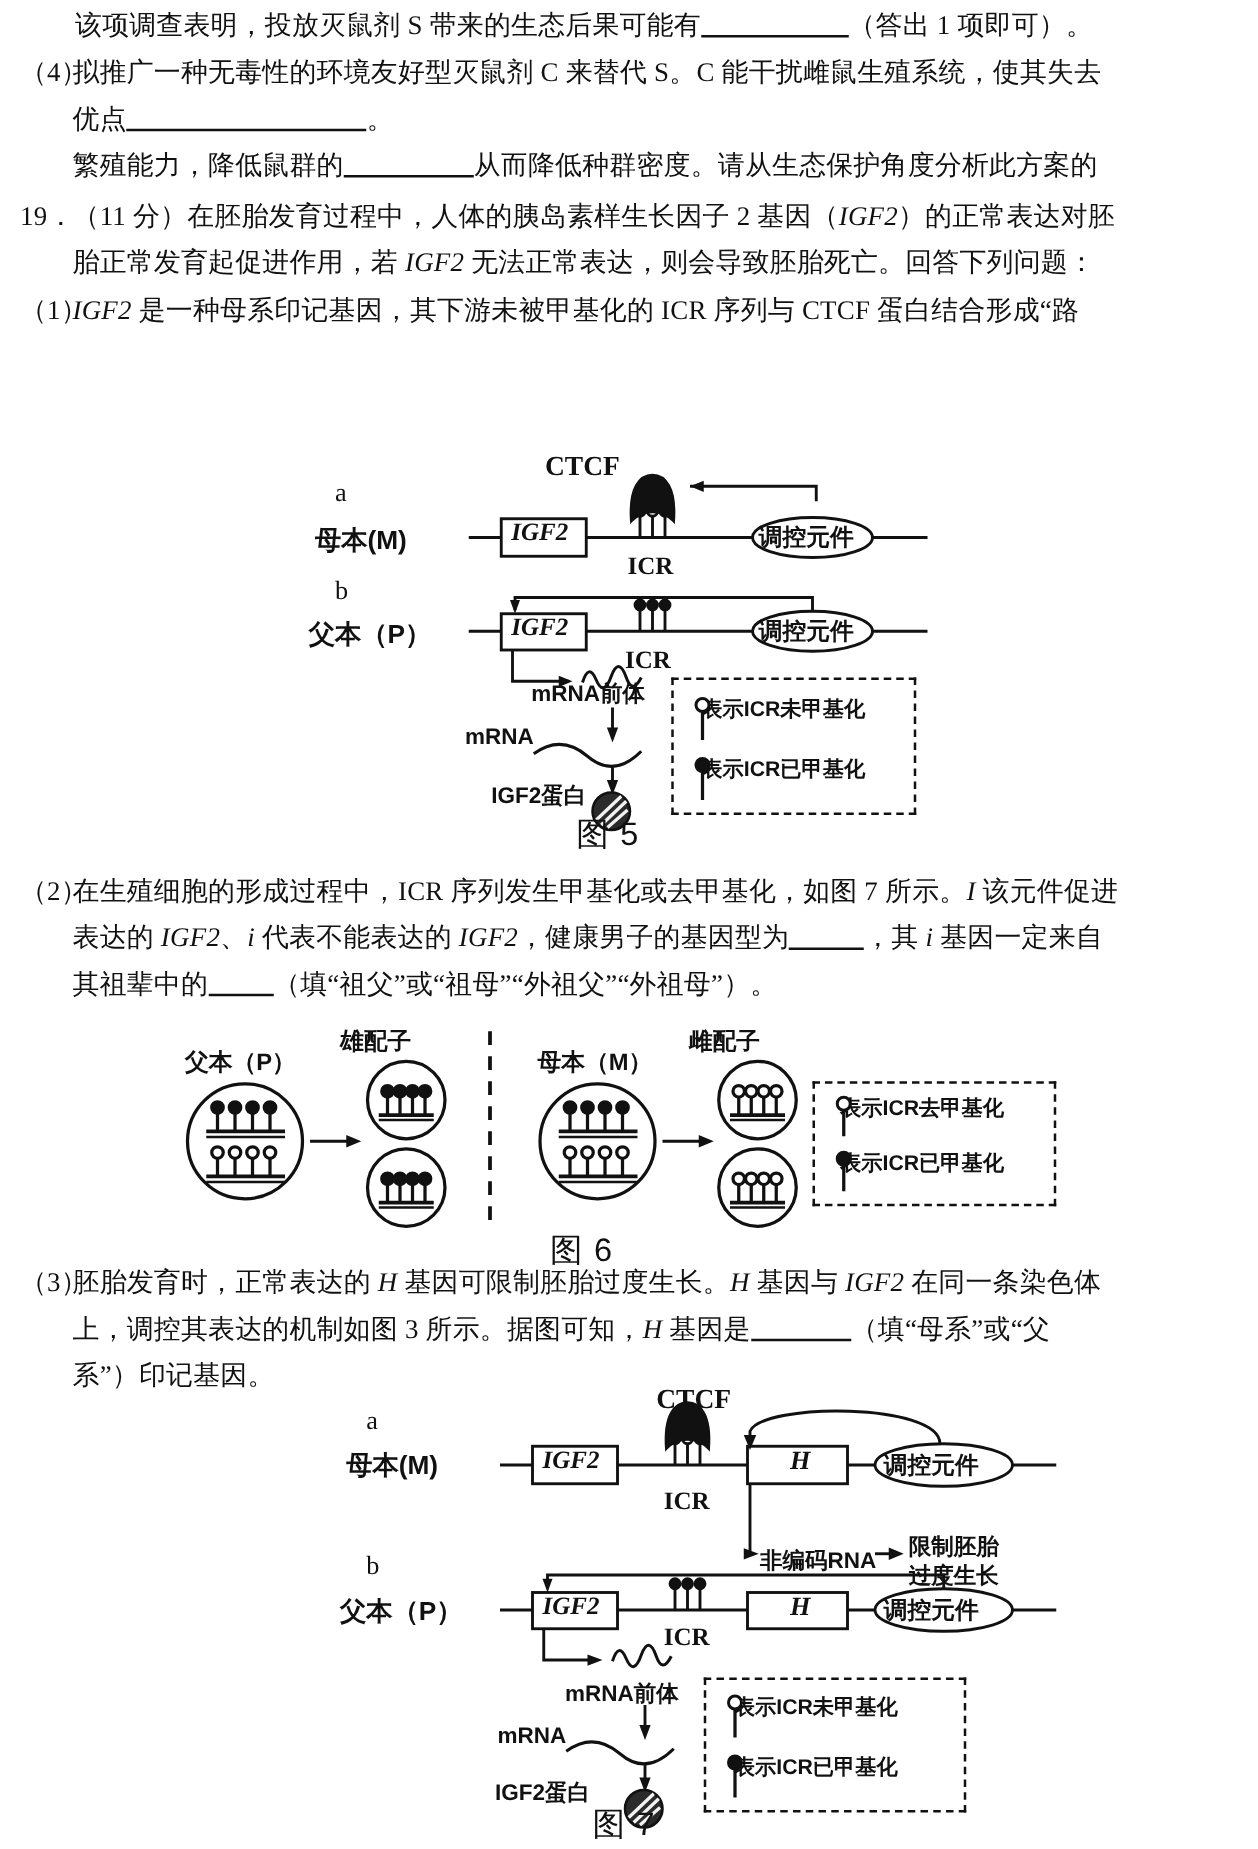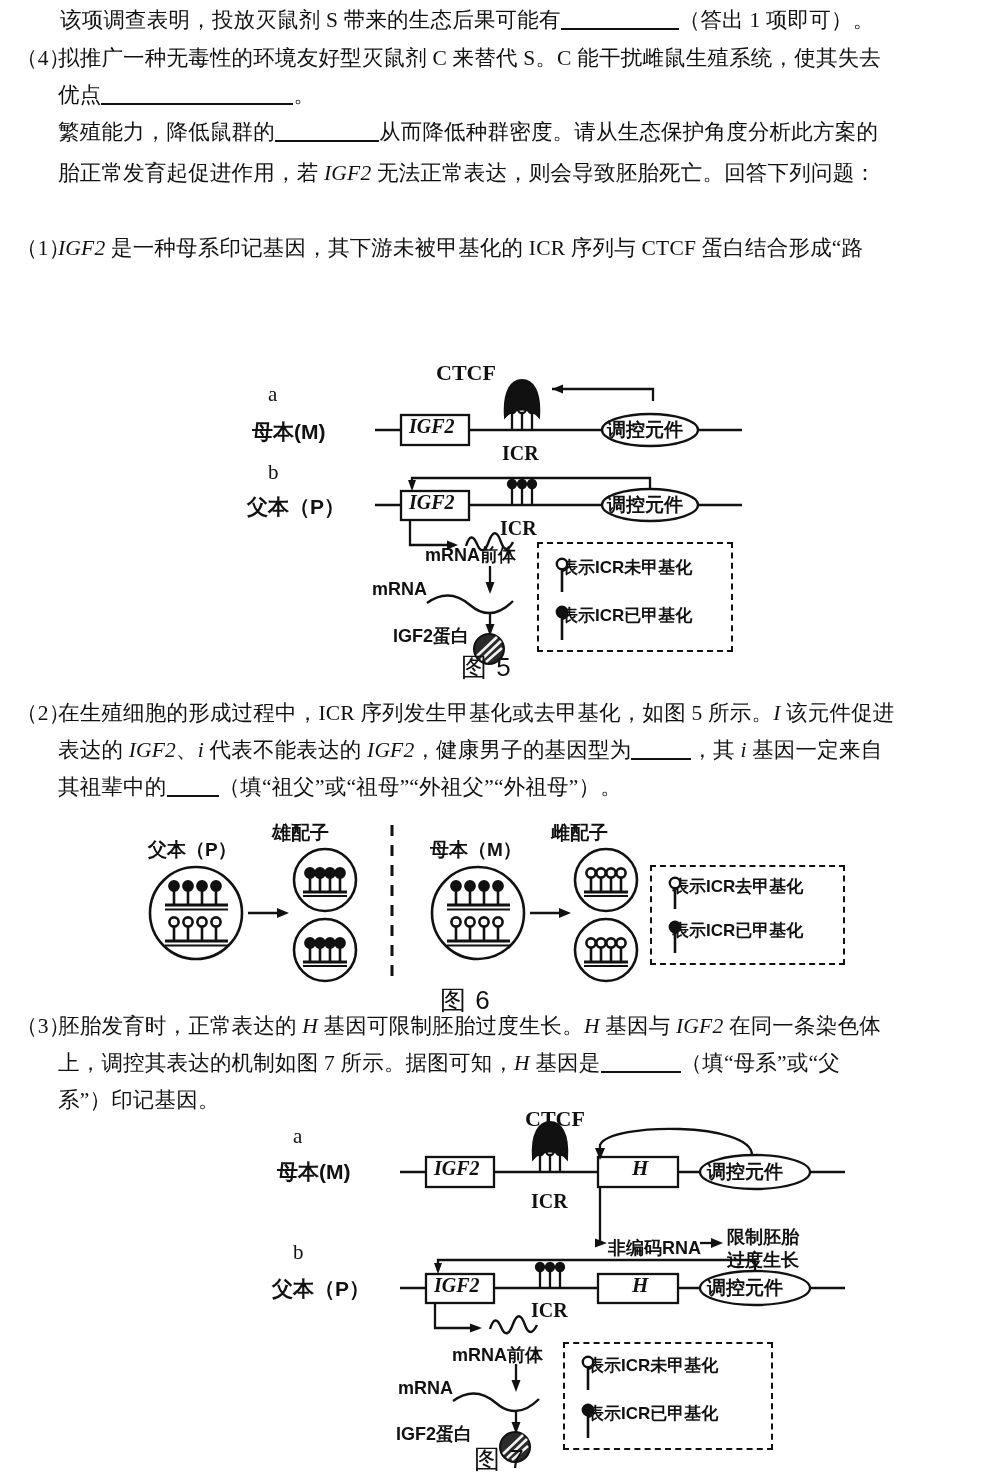--- a/index.html
+++ b/index.html
@@ -99,20 +99,23 @@
     </span>
     <span class="ln ind">
       <span>优点</span><span class="blank b3"></span><span>。</span>
     </span>
     <span class="ln ind">
       <span>繁殖能力，降低鼠群的</span><span class="blank b2"></span><span>从而降低种群密度。请从生态保护角度分析此方案的</span>
     </span>
   </div>
 
   <div class="para t-q19">
+    <span class="ln">
+      <span class="num">19．</span><span>（11 分）在胚胎发育过程中，人体的胰岛素样生长因子 2 基因（</span><span class="it">IGF2</span><span>）的正常表达对胚</span>
+    </span>
     <span class="ln ind">
       <span>胎正常发育起促进作用，若 </span><span class="it">IGF2</span><span> 无法正常表达，则会导致胚胎死亡。回答下列问题：</span>
     </span>
   </div>
 
   <div class="para t-q1">
     <span class="ln">
       <span class="num">（1）</span><span class="it">IGF2</span><span> 是一种母系印记基因，其下游未被甲基化的 ICR 序列与 CTCF 蛋白结合形成“路</span>
     </span>
   </div>
@@ -207,21 +210,21 @@
     <div class="lbl-ser it" style="left:409px;top:55px;font-size:20px;font-weight:bold;">IGF2</div>
     <div class="lbl-ser it" style="left:409px;top:131px;font-size:20px;font-weight:bold;">IGF2</div>
     <div class="lbl" style="left:607px;top:57px;font-size:19px;">调控元件</div>
     <div class="lbl" style="left:607px;top:132px;font-size:19px;">调控元件</div>
   </div>
 
   <div class="figcap" style="left:461px;top:650px;">图 5</div>
 
   <div class="para t-q2">
     <span class="ln">
-      <span class="num">（2）</span><span>在生殖细胞的形成过程中，ICR 序列发生甲基化或去甲基化，如图 5 所示。</span><span class="it">I</span><span> 该元件促进</span>
+      <span class="num">（2）</span><span>在生殖细胞的形成过程中，ICR 序列发生甲基化或去甲基化，如图 7 所示。</span><span class="it">I</span><span> 该元件促进</span>
     </span>
     <span class="ln ind">
       <span>表达的 </span><span class="it">IGF2</span><span>、</span><span class="it">i</span><span> 代表不能表达的 </span><span class="it">IGF2</span><span>，健康男子的基因型为</span><span class="blank b6"></span><span>，其 </span><span class="it">i</span><span> 基因一定来自</span>
     </span>
     <span class="ln ind">
       <span>其祖辈中的</span><span class="blank b7"></span><span>（填“祖父”或“祖母”“外祖父”“外祖母”）。</span>
     </span>
   </div>
 
   <div class="fig" style="left:0;top:815px;width:1006px;height:170px;">
@@ -371,21 +374,21 @@
     </div>
   </div>
 
   <div class="figcap" style="left:440px;top:983px;">图 6</div>
 
   <div class="para t-q3">
     <span class="ln">
       <span class="num">（3）</span><span>胚胎发育时，正常表达的 </span><span class="it">H</span><span> 基因可限制胚胎过度生长。</span><span class="it">H</span><span> 基因与 </span><span class="it">IGF2</span><span> 在同一条染色体</span>
     </span>
     <span class="ln ind">
-      <span>上，调控其表达的机制如图 7 所示。据图可知，</span><span class="it">H</span><span> 基因是</span><span class="blank b4"></span><span>（填“母系”或“父</span>
+      <span>上，调控其表达的机制如图 3 所示。据图可知，</span><span class="it">H</span><span> 基因是</span><span class="blank b4"></span><span>（填“母系”或“父</span>
     </span>
     <span class="ln ind">
       <span>系”）印记基因。</span>
     </span>
   </div>
 
   <div class="fig" style="left:0;top:1100px;width:1006px;height:330px;">
 
     <div class="ab" style="left:293px;top:24px;">a</div>
     <div class="lbl" style="left:277px;top:58px;font-size:21px;">母本(M)</div>

